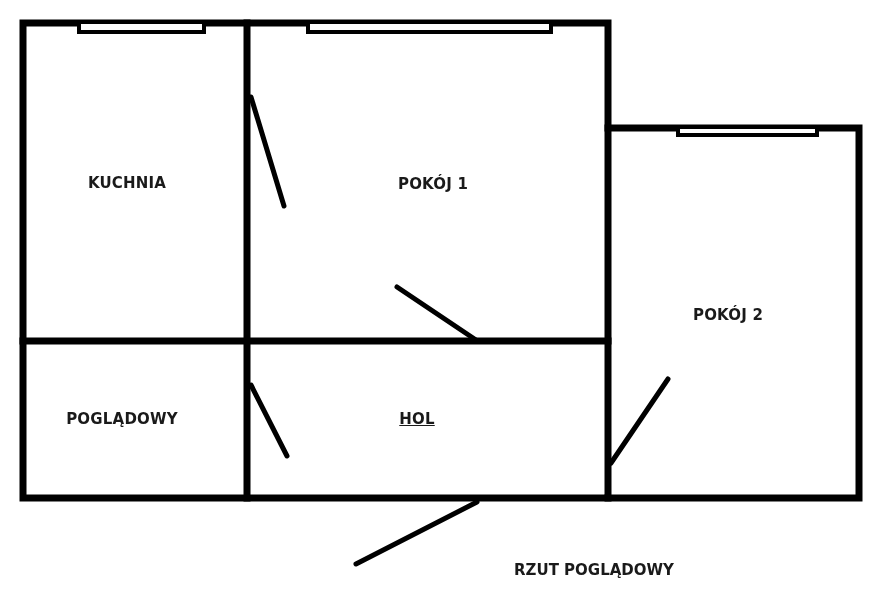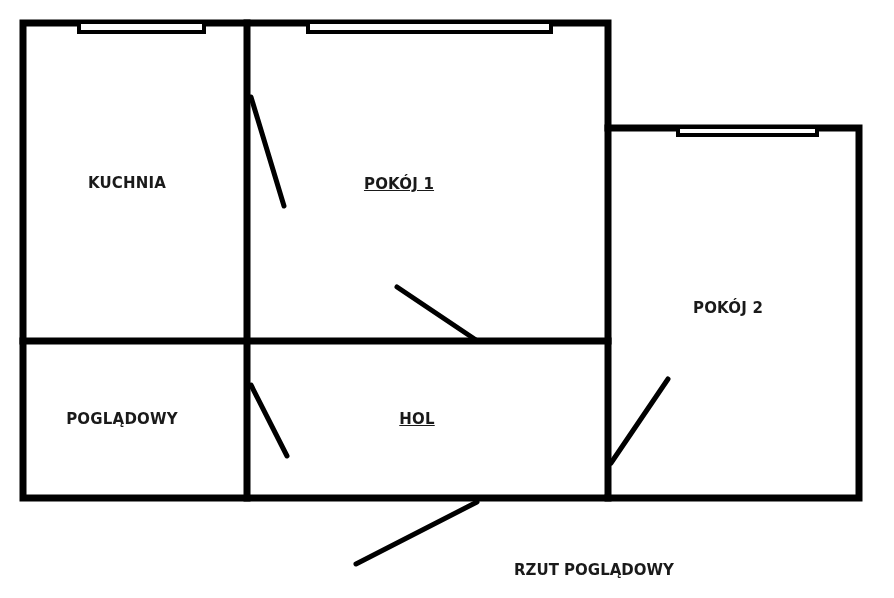--- a/index.html
+++ b/index.html
@@ -32,17 +32,17 @@
   <g stroke="#000" stroke-width="5" stroke-linecap="round">
     <line x1="251" y1="97" x2="284" y2="206"></line>
     <line x1="397" y1="287" x2="476" y2="340"></line>
     <line x1="251" y1="385" x2="287" y2="456"></line>
     <line x1="668" y1="379" x2="611" y2="463"></line>
     <line x1="477" y1="502" x2="356" y2="564"></line>
   </g>
 </svg>
 
 <div class="room-label" style="left:127px; top:183px;">KUCHNIA</div>
-<div class="room-label" style="left:399px; top:184px;text-decoration:underline;">POKÓJ 1</div>
-<div class="room-label" style="left:728px; top:308px;text-align:right;">POKÓJ 2</div>
+<div class="room-label" style="left:433px; top:184px;">POKÓJ 1</div>
+<div class="room-label" style="left:728px; top:315px;text-align:right;">POKÓJ 2</div>
 <div class="room-label" style="left:122px; top:419px;">POGLĄDOWY</div>
 <div class="room-label" style="left:417px; top:419px;text-decoration:underline;">HOL</div>
 <div class="caption" style="left:594px; top:570px;">RZUT POGLĄDOWY</div>
 
 </body></html>

